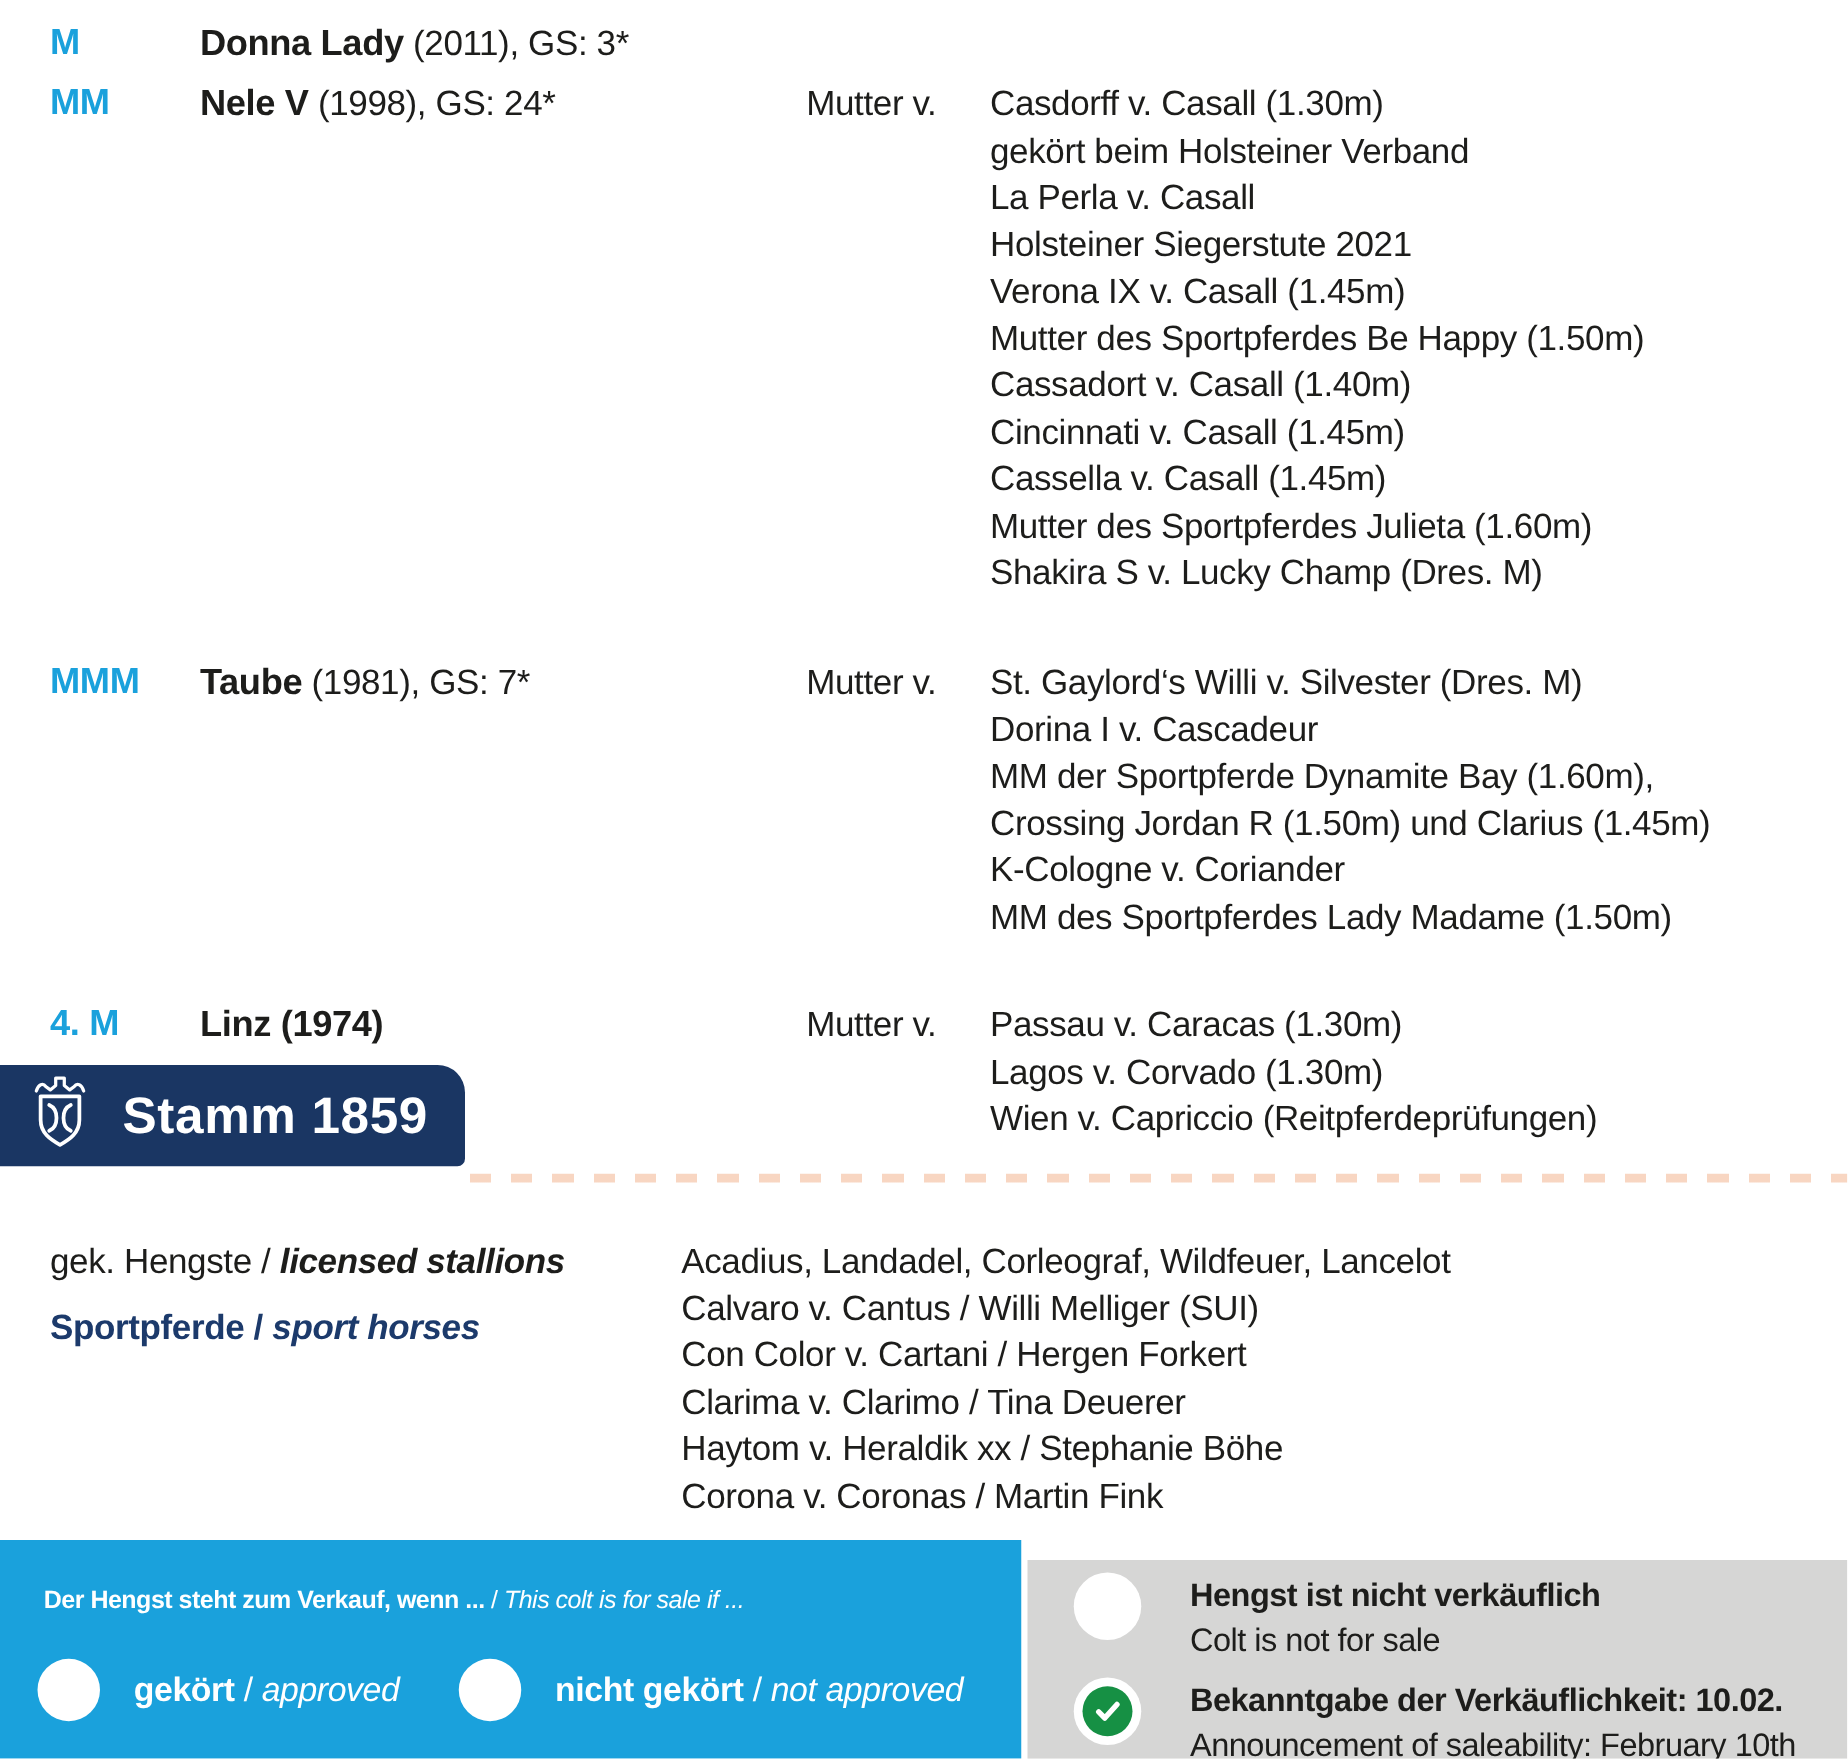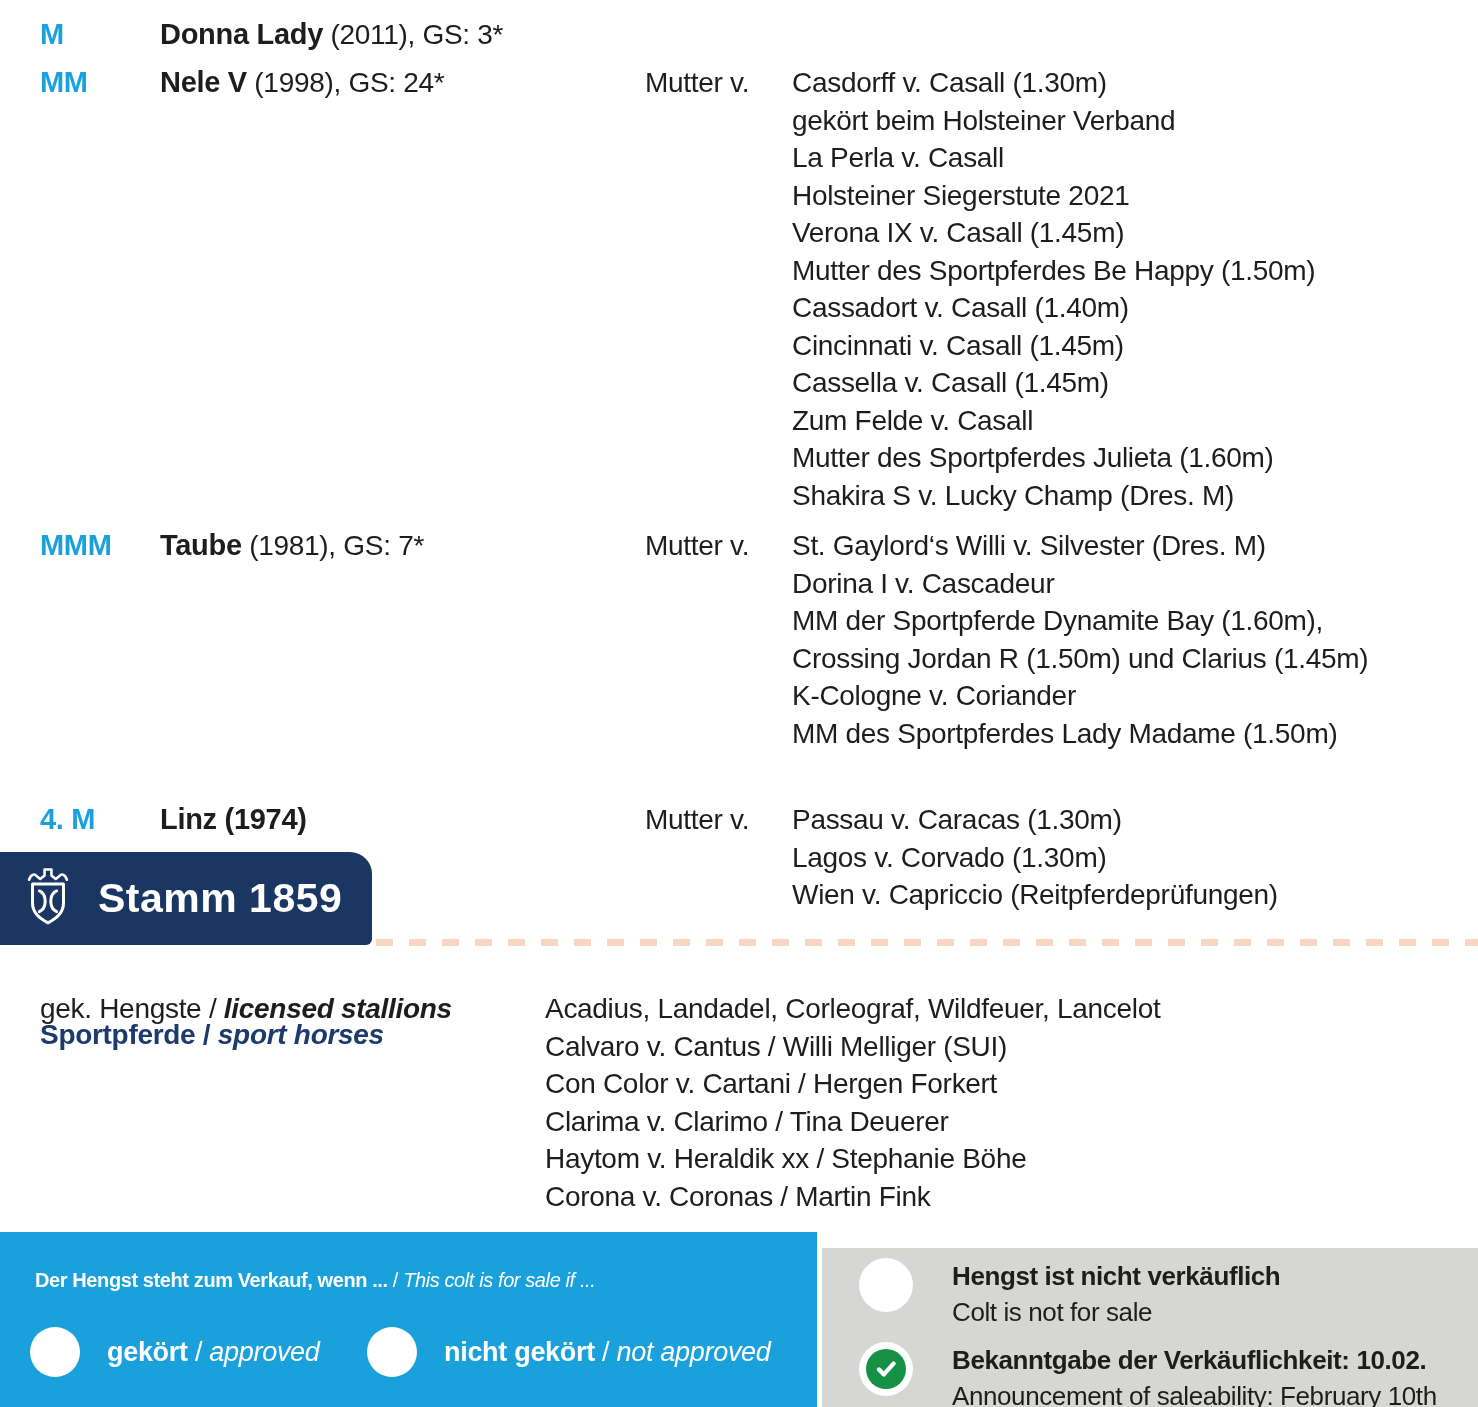--- a/index.html
+++ b/index.html
@@ -9,30 +9,30 @@
   
   .entry{position:absolute;left:0;width:100%;}
   .gen{position:absolute;left:40px;top:0;font-size:29px;font-weight:700;color:var(--cyan);white-space:nowrap;line-height:37.5px;}
   .nameline{position:absolute;left:160px;top:0;font-size:28px;line-height:37.5px;white-space:nowrap;}
   .nameline .nm{font-weight:700;font-size:29px;}
   .mutterlbl{position:absolute;left:645px;top:0;font-size:28px;line-height:37.5px;}
   .lines{position:absolute;left:792px;top:0;}
   .pline{font-size:28px;line-height:37.5px;white-space:nowrap;}
   .pline.it{}
   
-  #stamm-badge{position:absolute;left:0;top:852px;width:372px;height:93px;background:var(--navy);
+  #stamm-badge{position:absolute;left:0;top:852px;width:372px;height:81px;background:var(--navy);
                border-radius:0 22px 6px 0;display:flex;align-items:center;gap:24px;padding-left:22px;box-sizing:border-box;}
   #stamm-badge .label{color:#fff;font-weight:700;font-size:41px;letter-spacing:0.5px;}
   
   #divider{position:absolute;left:376px;top:939px;right:0;height:7px;
            background:repeating-linear-gradient(to right,var(--peach) 0 17px,transparent 17px 33px);}
   
   #stallions{position:absolute;left:0;top:990px;width:100%;}
   .stall-lbl{position:absolute;left:40px;font-size:28px;line-height:37.5px;white-space:nowrap;}
-  .stall-lbl.row2{top:26px;font-weight:700;color:var(--navyText);}
+  .stall-lbl.row2{top:53px;font-weight:700;color:var(--navyText);}
   .stall-lbl .en{font-style:italic;font-weight:bold;}
   #stallion-list{position:absolute;left:545px;top:0;}
   #stallion-list .pline{font-size:28px;}
   
   #sale-box{position:absolute;left:0;top:1232px;width:817px;height:175px;background:var(--cyan);}
   #sale-title{position:absolute;left:35px;top:37px;color:#fff;font-size:20px;white-space:nowrap;letter-spacing:-0.4px;}
   #sale-title .de{font-weight:700;}
   #sale-title .en{font-style:italic;}
   .sale-option{position:absolute;top:95px;display:flex;align-items:center;}
   .radio-circle{width:50px;height:50px;border-radius:50%;background:#fff;flex:0 0 auto;}
@@ -68,21 +68,20 @@
         <div class="lines">
           <div class="pline">Casdorff v. Casall (1.30m)</div>
           <div class="pline it">gekört beim Holsteiner Verband</div>
           <div class="pline">La Perla v. Casall</div>
           <div class="pline it">Holsteiner Siegerstute 2021</div>
           <div class="pline">Verona IX v. Casall (1.45m)</div>
           <div class="pline it">Mutter des Sportpferdes Be Happy (1.50m)</div>
           <div class="pline">Cassadort v. Casall (1.40m)</div>
           <div class="pline">Cincinnati v. Casall (1.45m)</div>
           <div class="pline">Cassella v. Casall (1.45m)</div>
-          <div class="pline">Zum Felde v. Casall</div>
           <div class="pline it">Mutter des Sportpferdes Julieta (1.60m)</div>
           <div class="pline">Shakira S v. Lucky Champ (Dres. M)</div>
         </div>
       </div>
       <div class="entry" style="top: 527px;">
         <div class="gen">MMM</div>
         <div class="nameline"><span class="nm">Taube</span><span> (1981), GS: 7*</span></div>
         <div class="mutterlbl">Mutter v.</div>
         <div class="lines">
           <div class="pline">St. Gaylord‘s Willi v. Silvester (Dres. M)</div>

